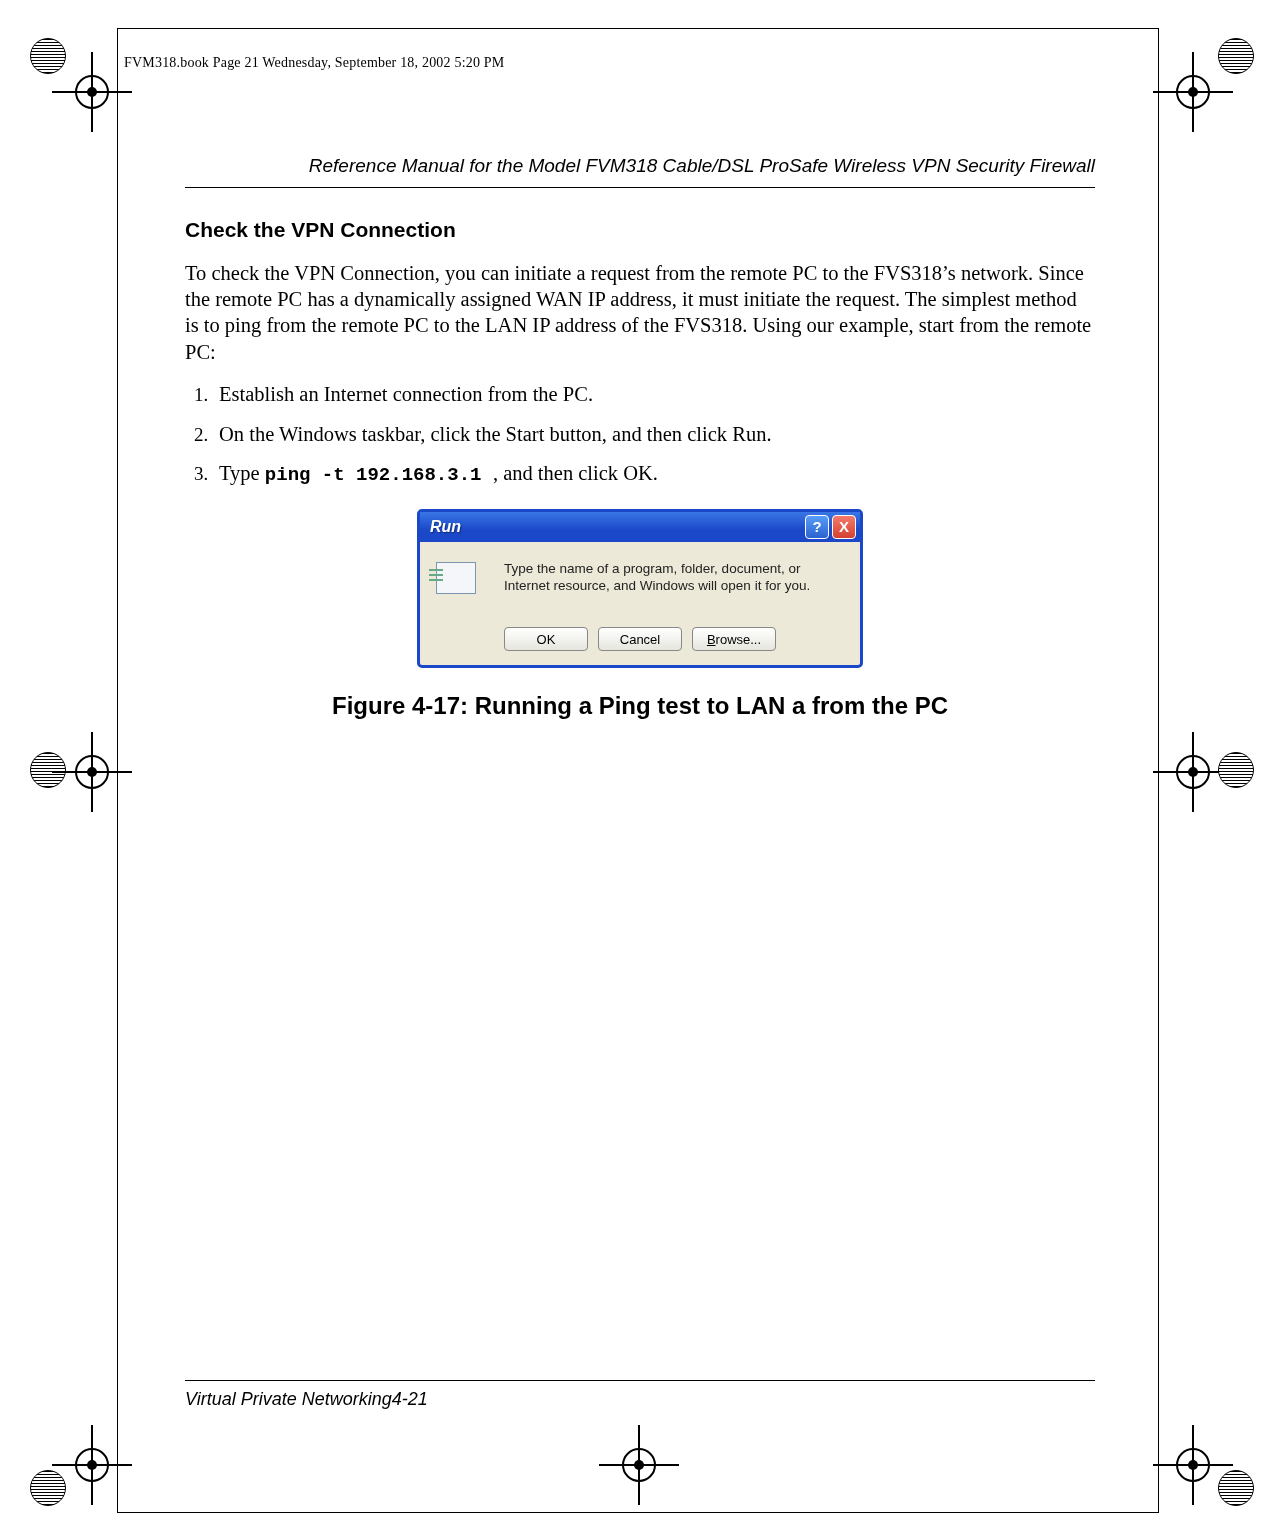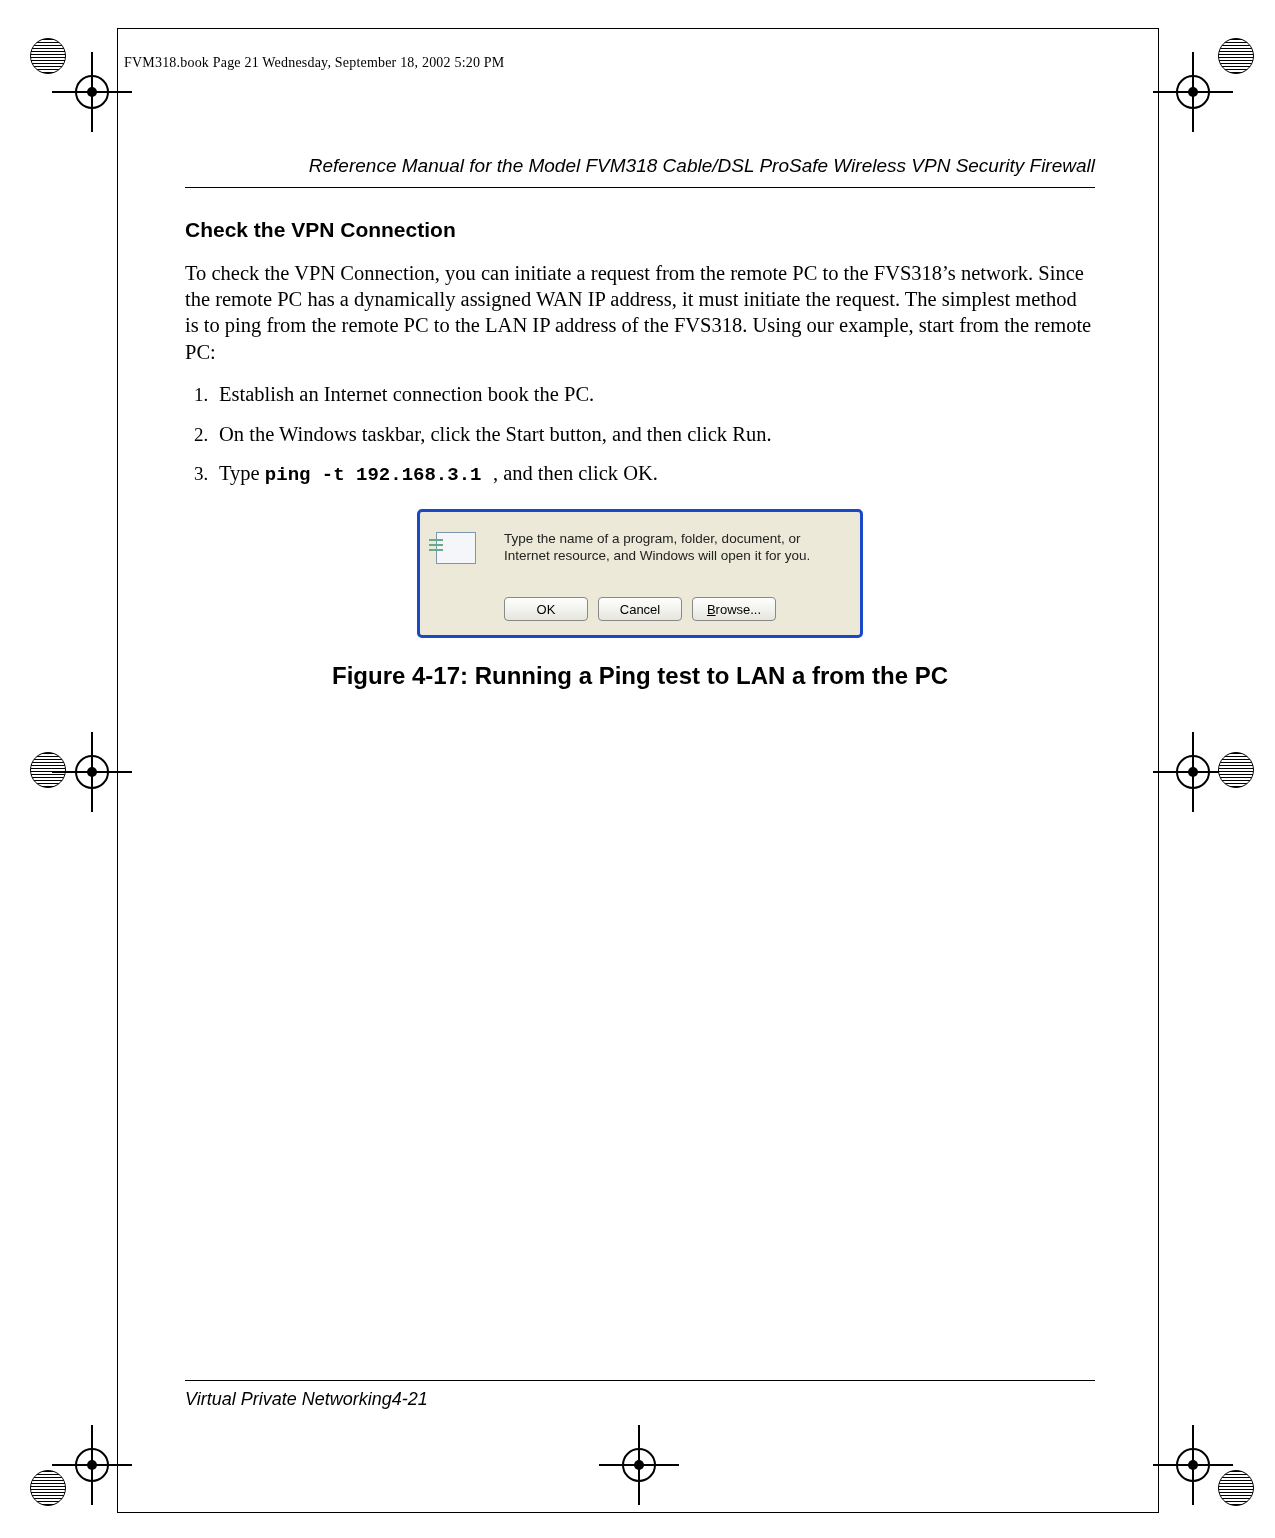--- a/index.html
+++ b/index.html
@@ -229,31 +229,38 @@
 
 <div class="content">
   <p class="running-head">Reference Manual for the Model FVM318 Cable/DSL ProSafe Wireless VPN Security Firewall</p>
   <hr class="rule">
 
   <h3 class="section-title">Check the VPN Connection</h3>
 
   <p class="body">To check the VPN Connection, you can initiate a request from the remote PC to the FVS318’s network. Since the remote PC has a dynamically assigned WAN IP address, it must initiate the request. The simplest method is to ping from the remote PC to the LAN IP address of the FVS318. Using our example, start from the remote PC:</p>
 
   <ol class="steps">
-    <li>Establish an Internet connection book the PC.</li>
+    <li>Establish an Internet connection from the PC.</li>
     <li>On the Windows taskbar, click the Start button, and then click Run.</li>
     <li>
       <span>Type </span>
       <span class="mono">ping -t 192.168.3.1 </span>
       <span>, and then click OK.</span>
     </li>
   </ol>
 
   <div class="figure-wrap">
     <div class="run-dialog">
+      <div class="titlebar">
+        <span class="title">Run</span>
+        <div class="winbtns">
+          <div class="winbtn help">?</div>
+          <div class="winbtn close">X</div>
+        </div>
+      </div>
       <div class="dlg-body">
         <div class="dlg-row1">
           <div class="run-icon"></div>
           <div class="dlg-text">Type the name of a program, folder, document, or Internet resource, and Windows will open it for you.</div>
         </div>
         <div class="dlg-buttons">
           <button class="xpbtn">OK</button>
           <button class="xpbtn">Cancel</button>
           <button class="xpbtn">
             <span class="ul">B</span><span>rowse...</span>

